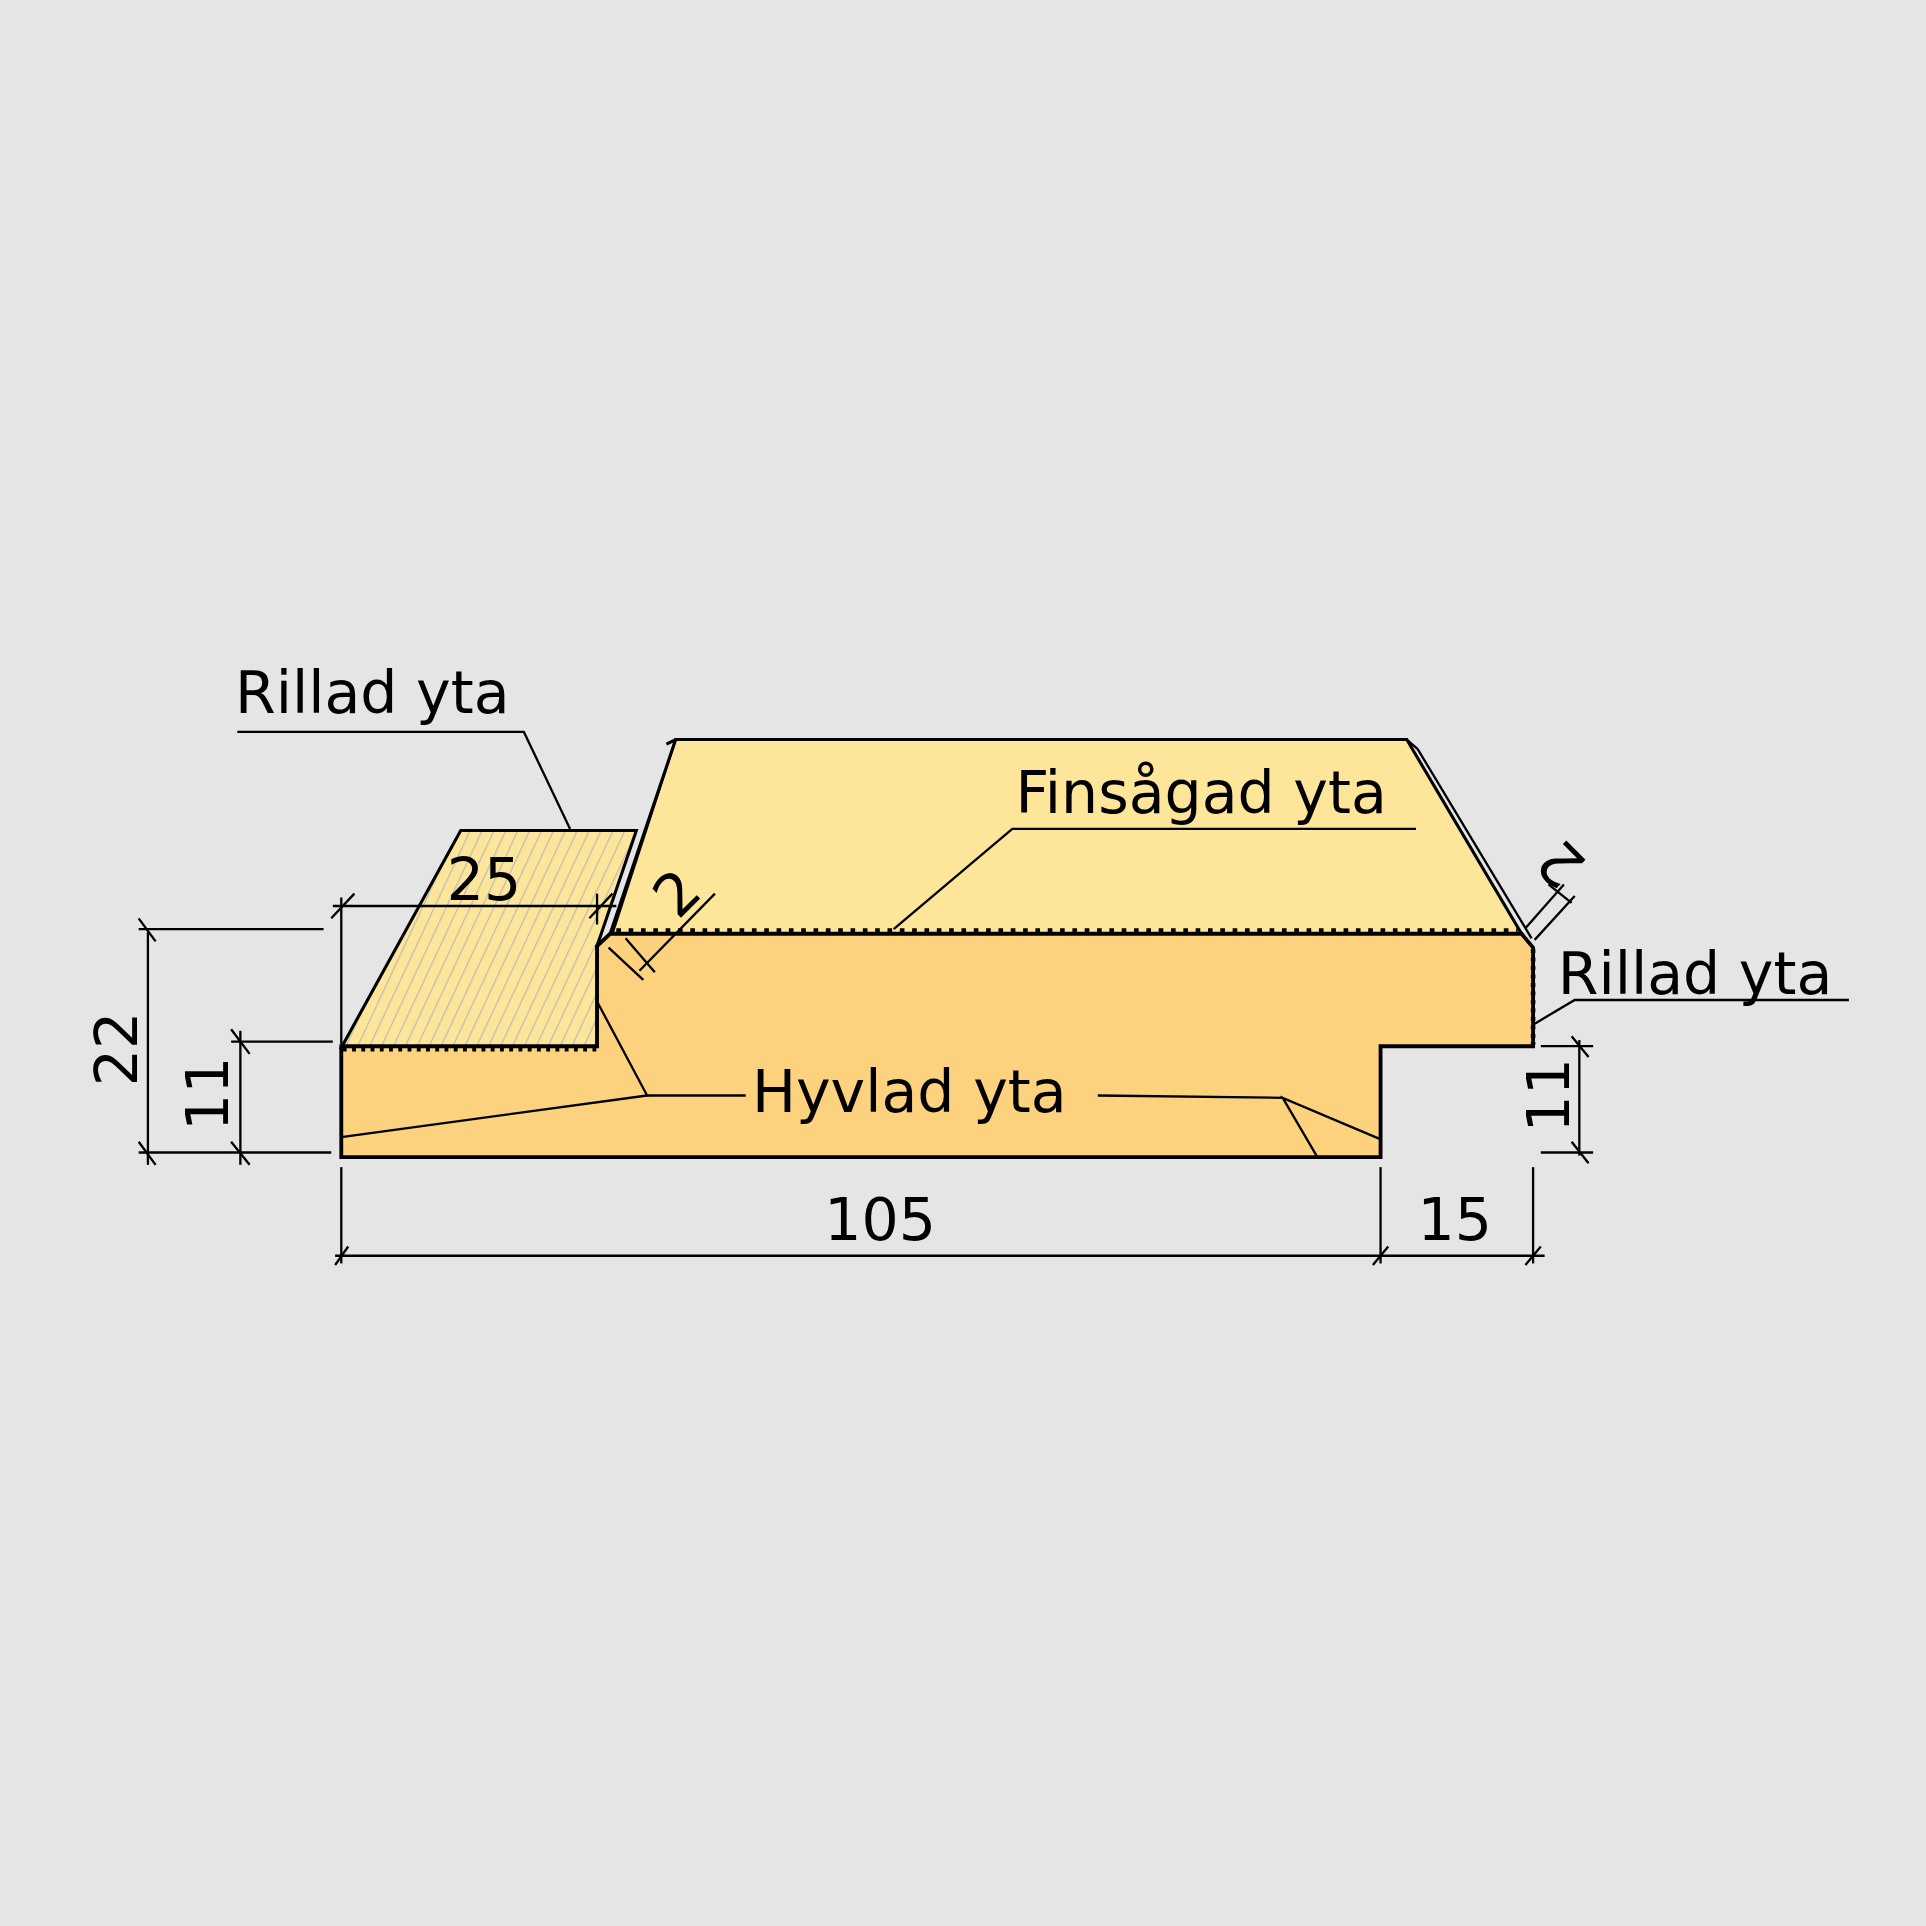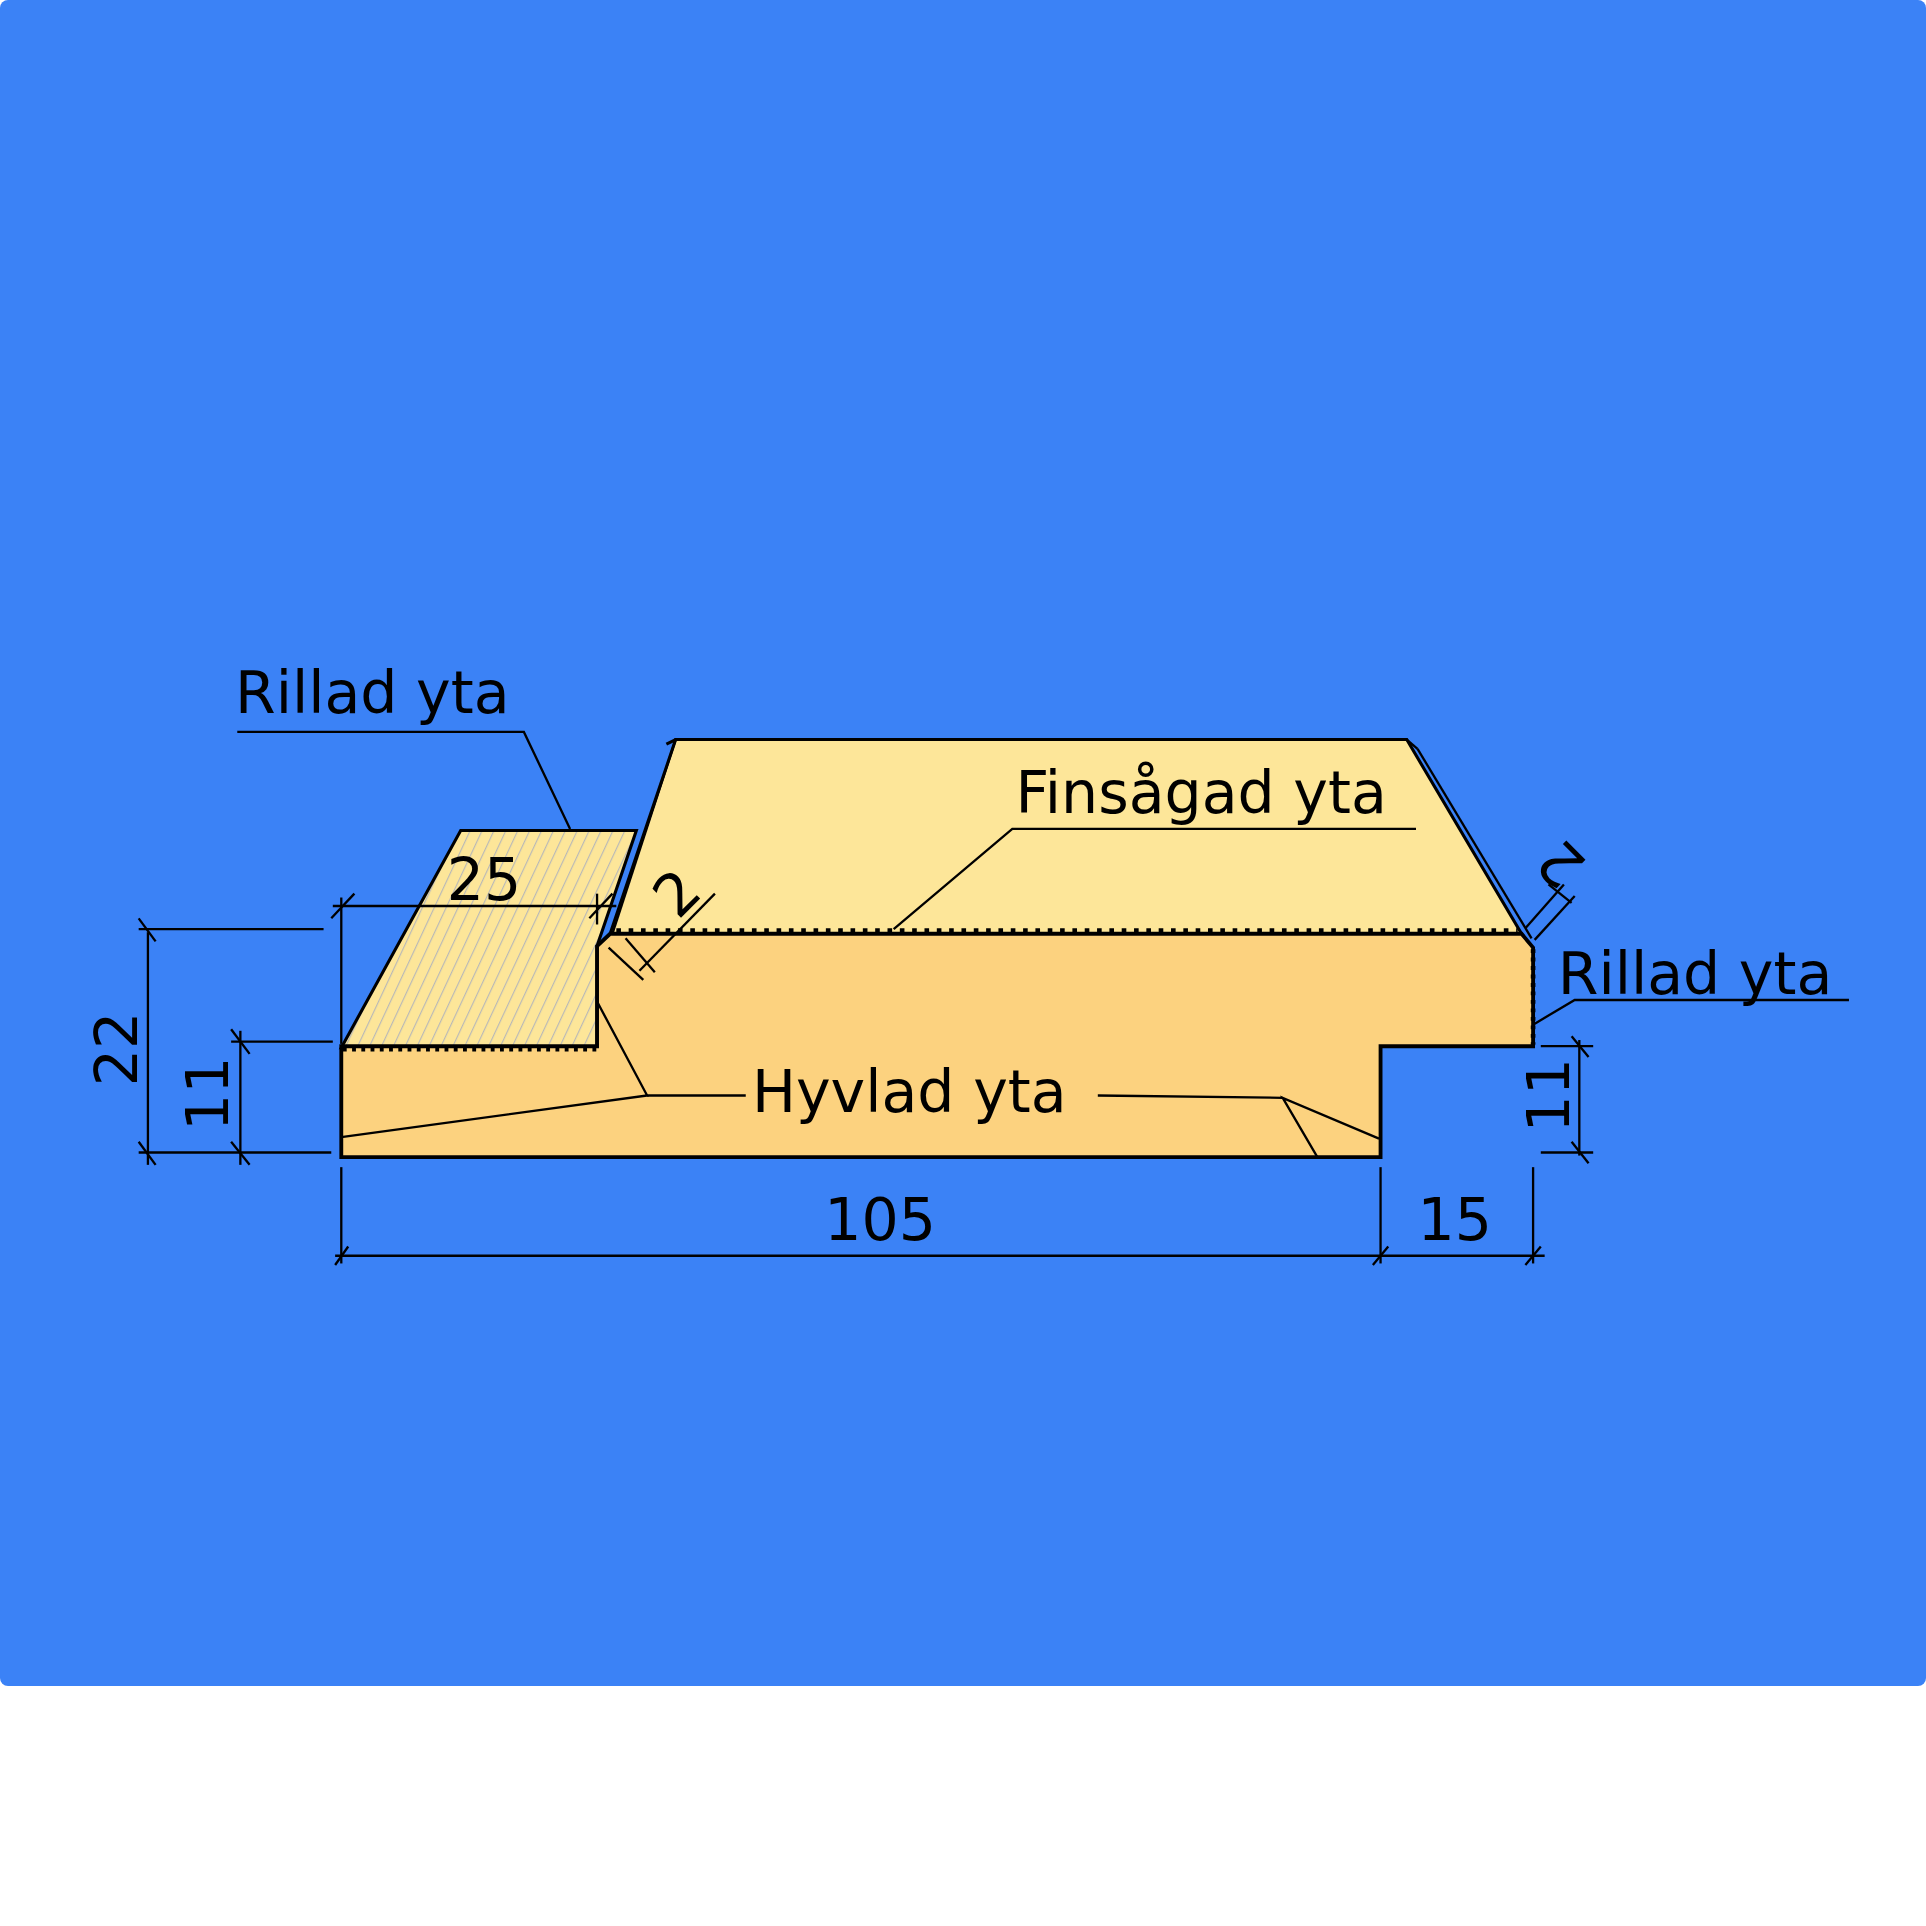--- a/index.html
+++ b/index.html
@@ -1,16 +1,16 @@
 <!DOCTYPE html>
 <html style="font-size:12.3px"><head>
 <meta charset="utf-8">
 <style>
   html, body { margin:0; padding:0; background:#ffffff; }
-  #stage { position:relative; width:1926px; height:1686px; background:#3b82f6; overflow:hidden;border-radius:8px; }
+  #stage { position:relative; width:1926px; height:1926px; background:#e5e5e5; overflow:hidden; }
   svg { position:absolute; left:0; top:0; }
   .lbl { font-family:"DejaVu Sans", sans-serif; font-size:76px; fill:#000; }
   .dim { font-family:"DejaVu Sans", sans-serif; font-size:76px; fill:#000; }
 </style>
 </head>
 <body>
 
 <div id="stage">
 <svg width="1926" height="1926" viewBox="0 0 2500 2500" xmlns="http://www.w3.org/2000/svg">
   <defs>

